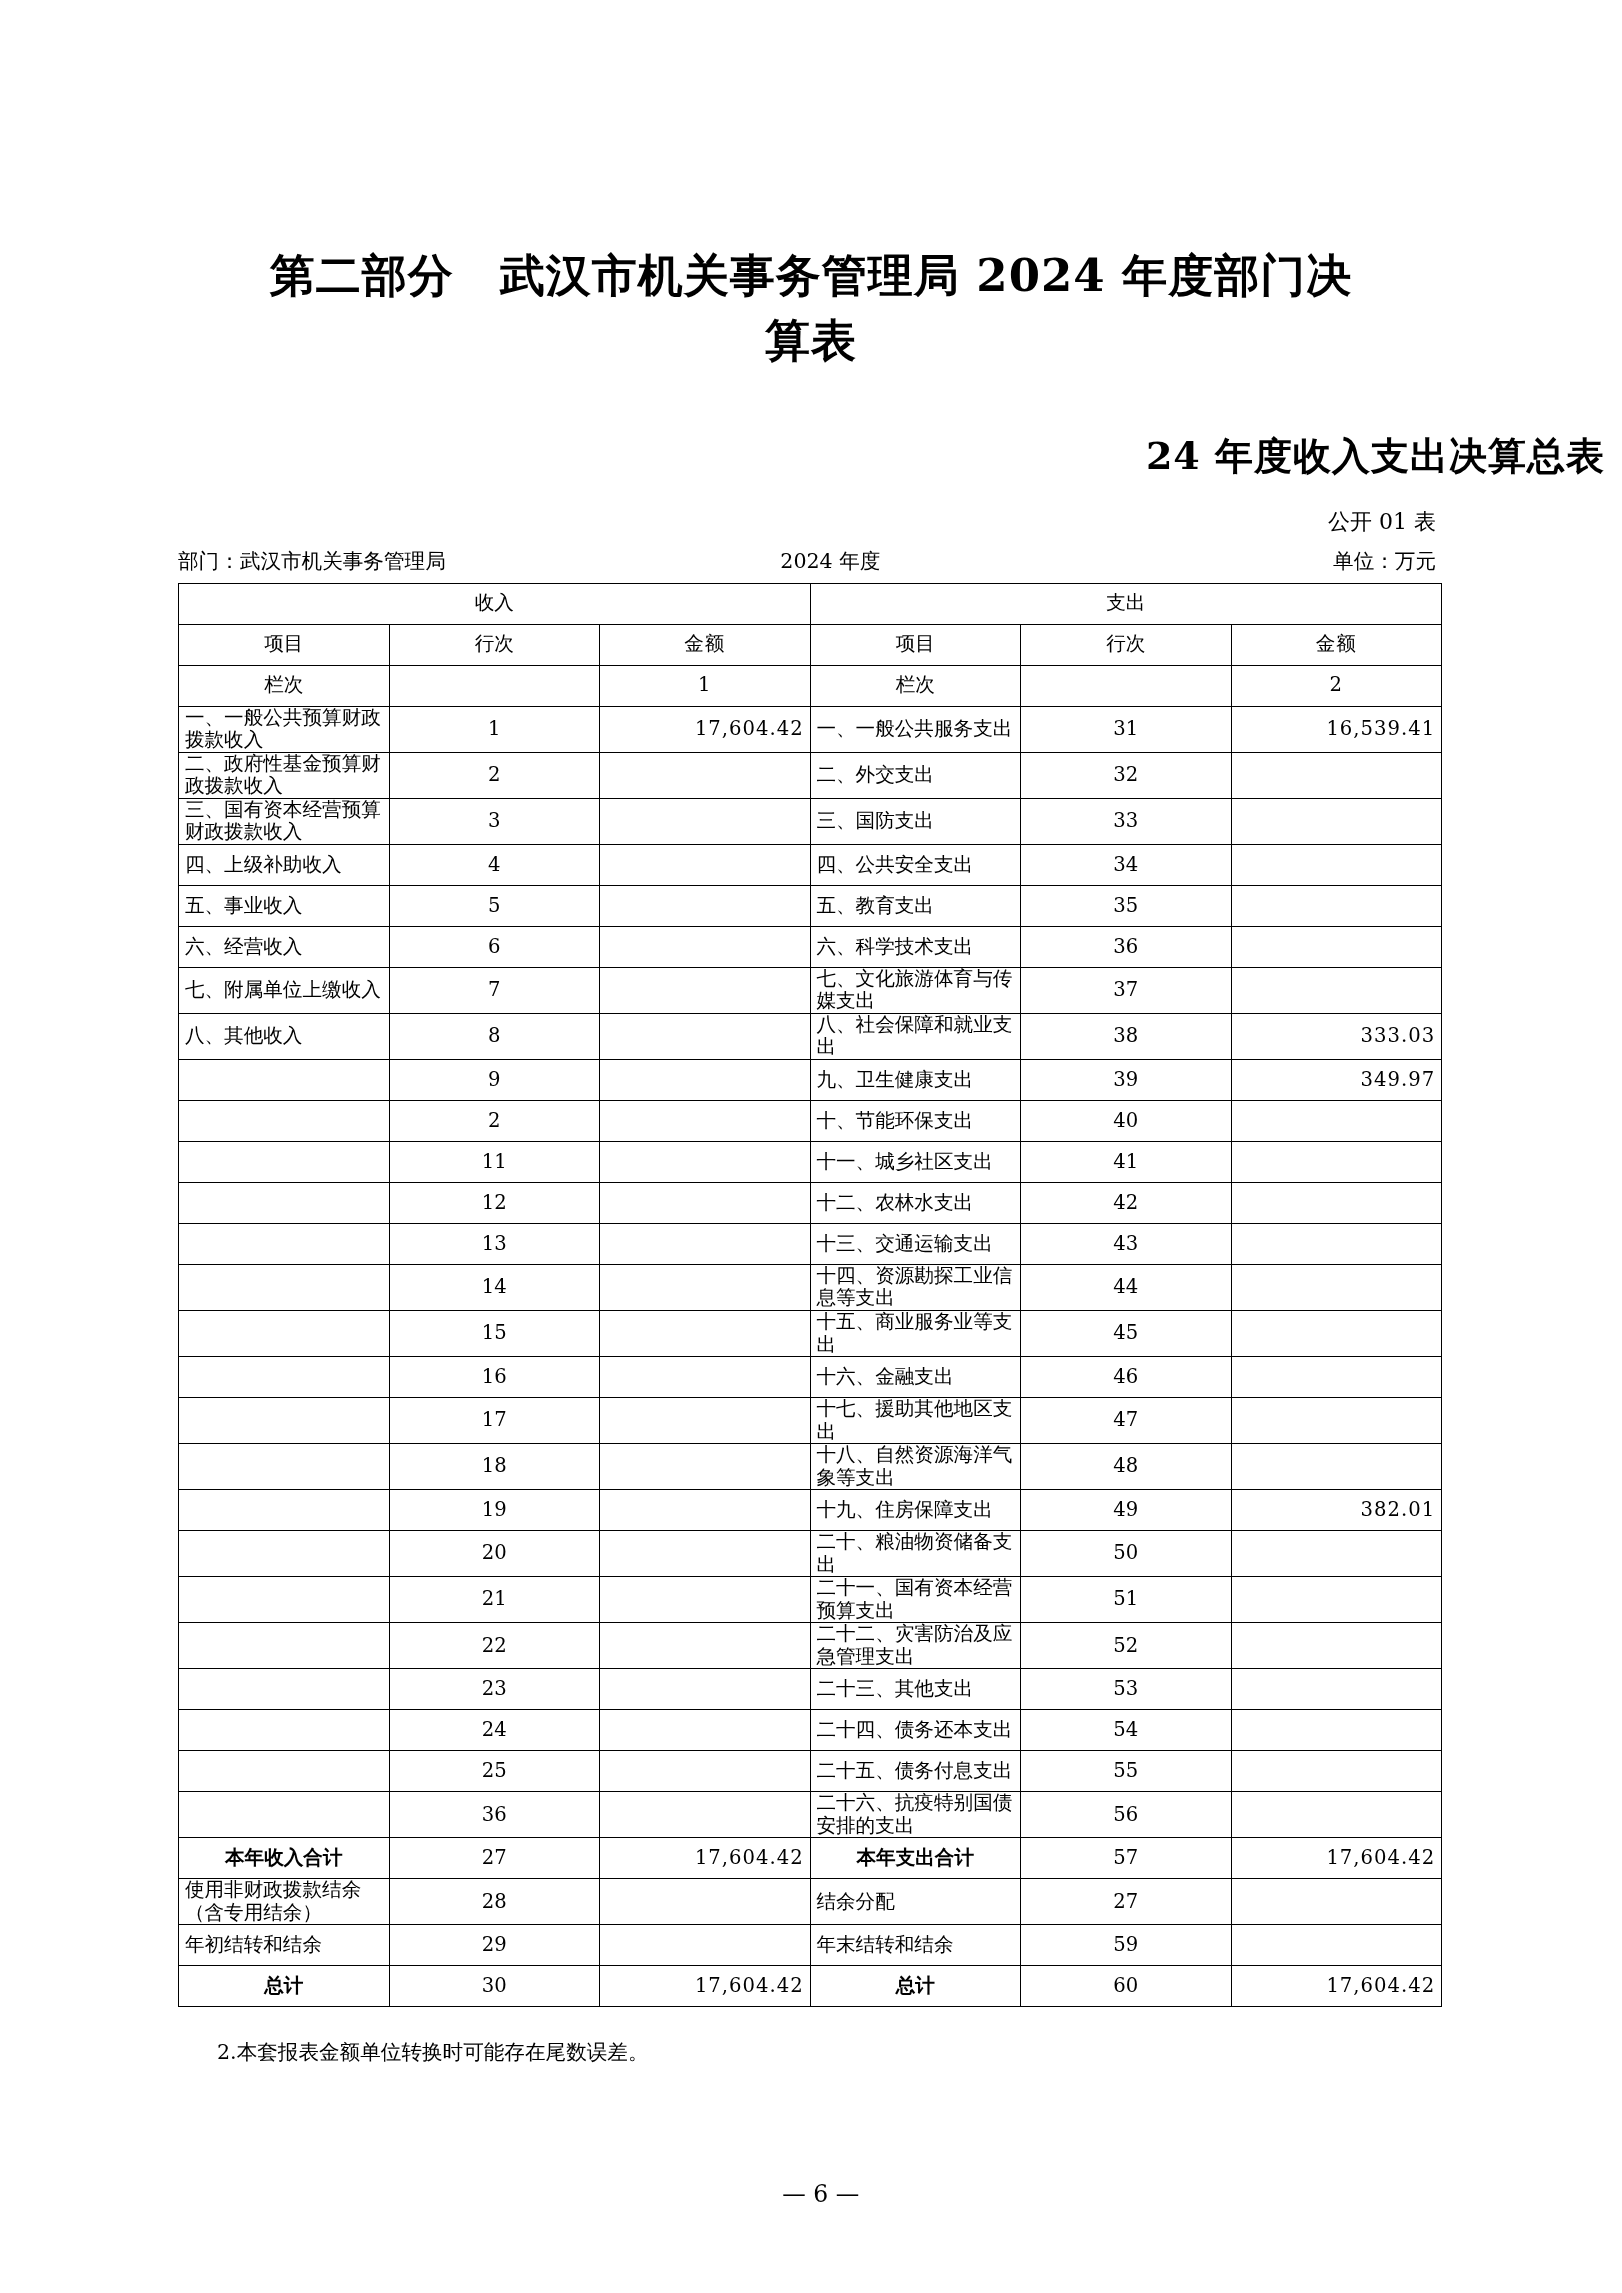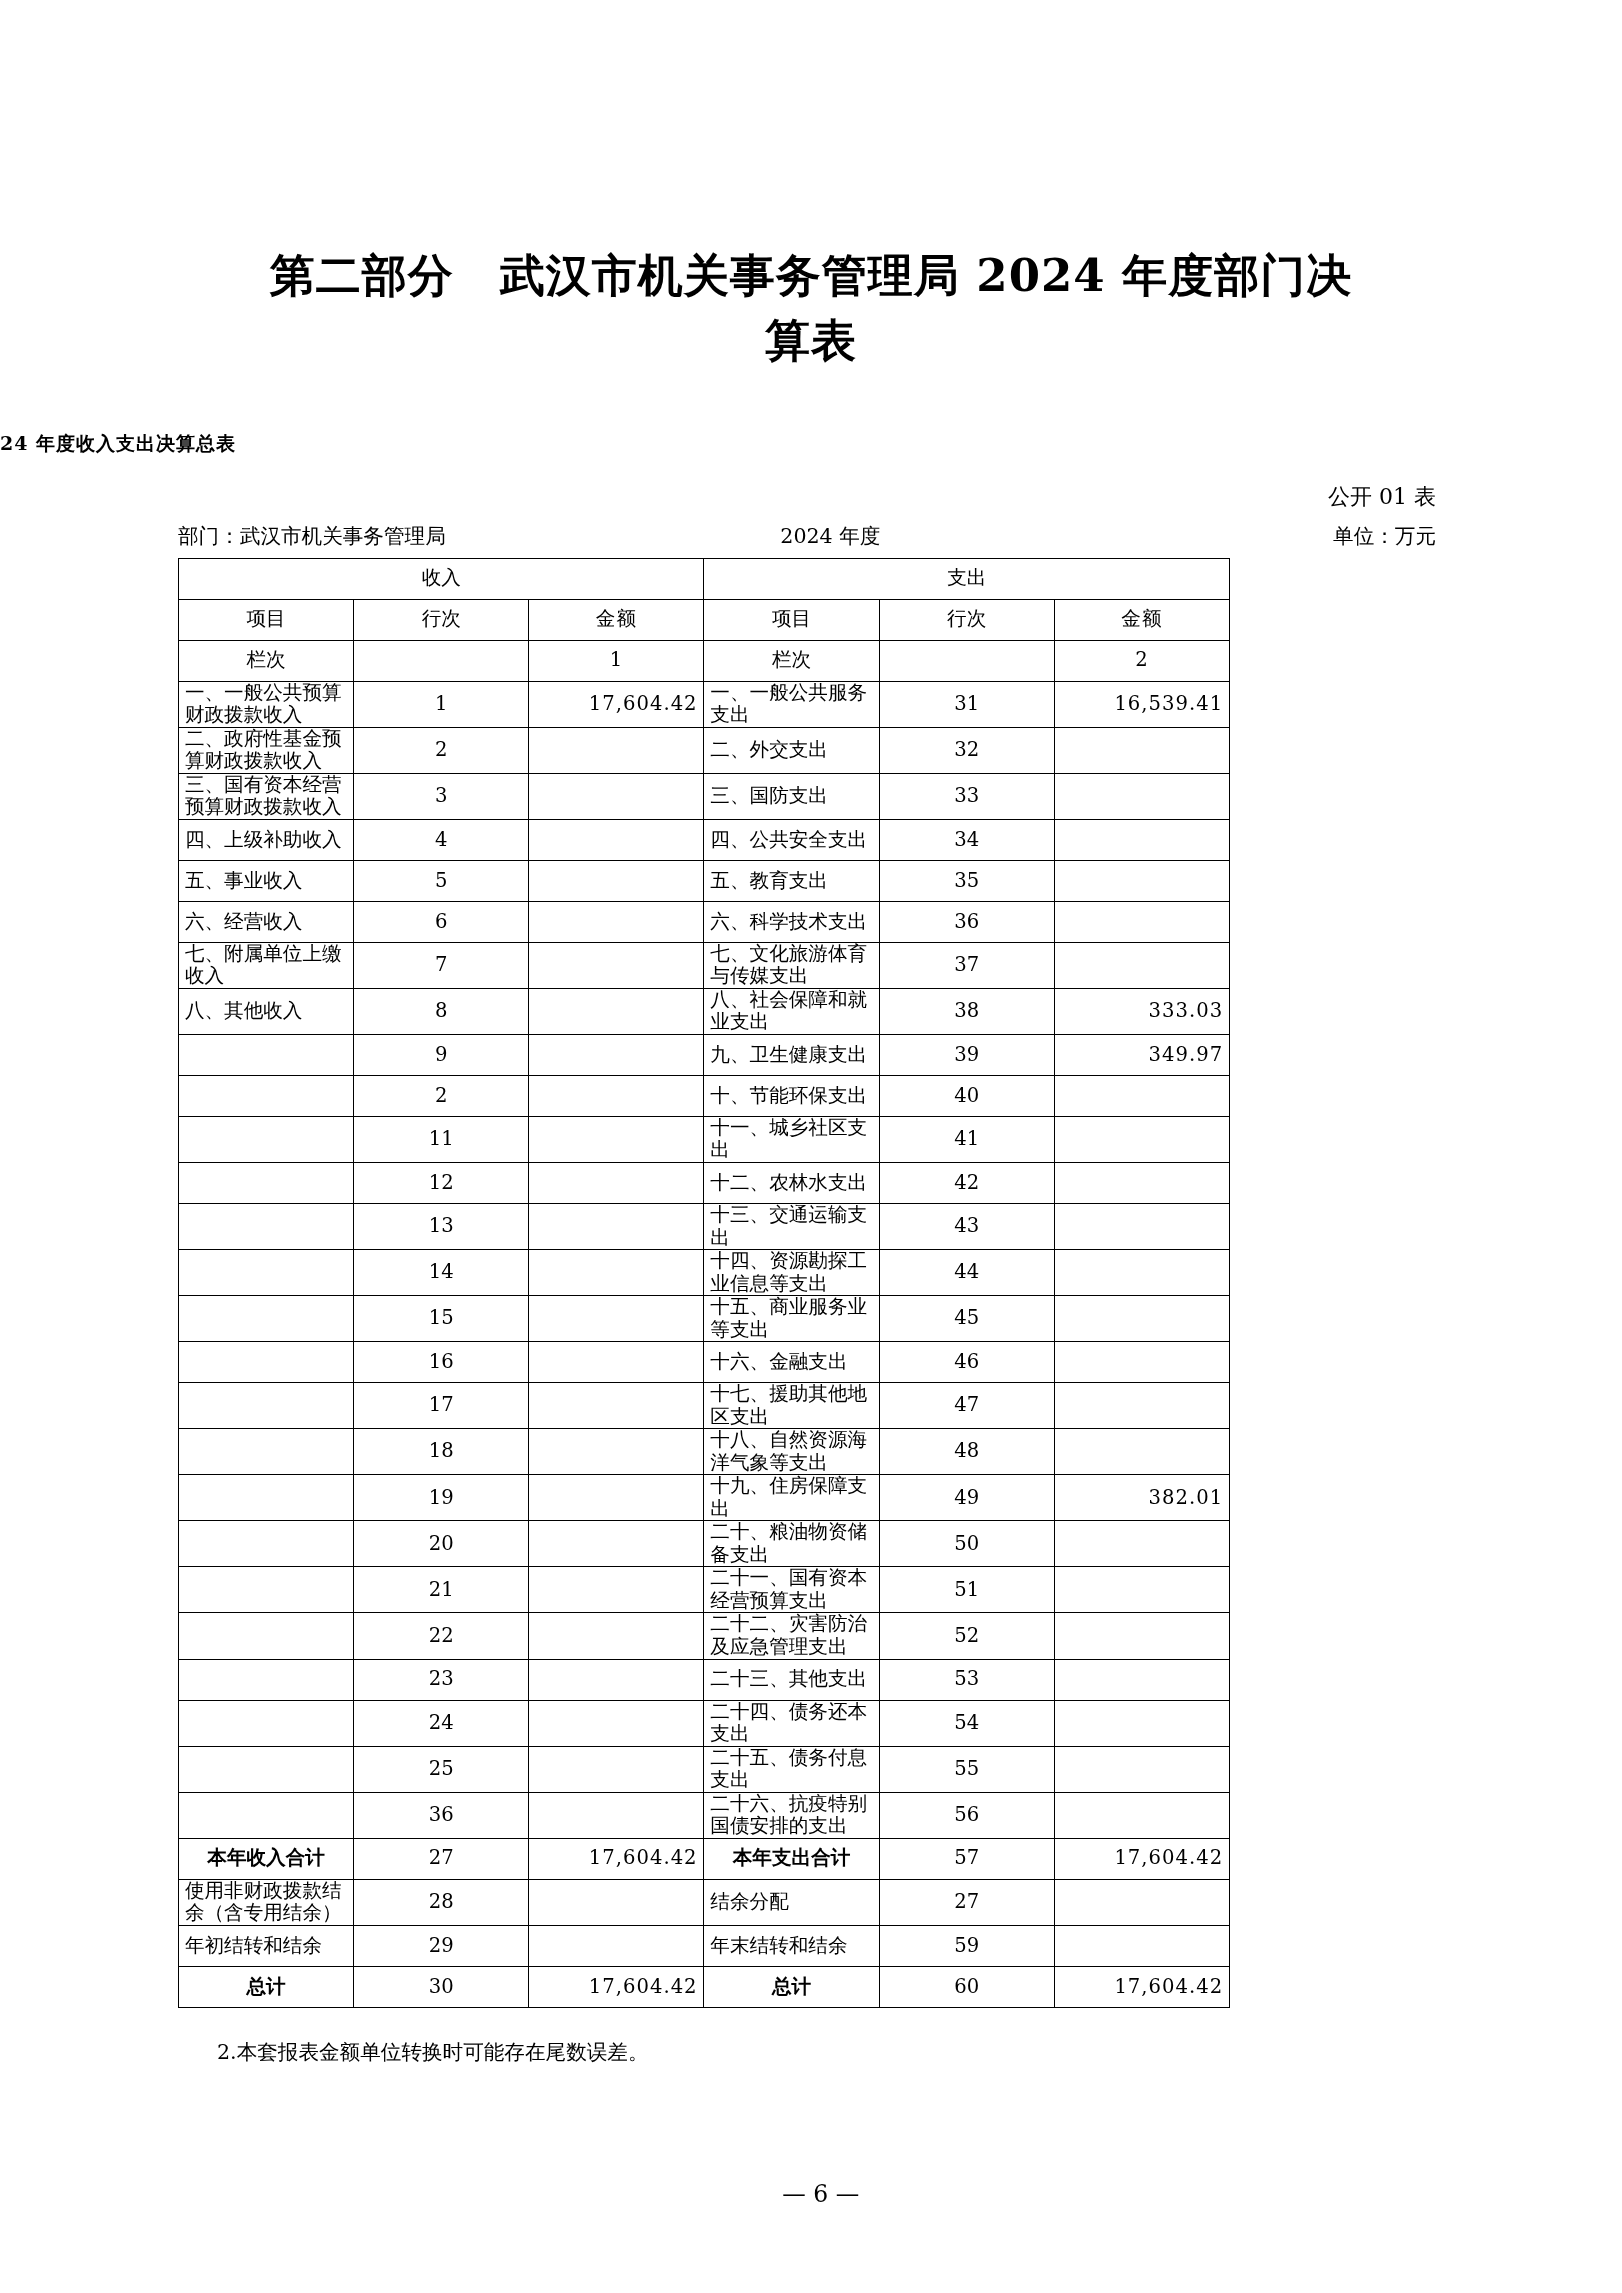--- a/index.html
+++ b/index.html
@@ -25,45 +25,45 @@
     margin: 8px;
     padding: 235px 245px 0 245px;
     font-size: 45px;
     font-weight: bold;
     line-height: 1.45;
     text-align: center;
     letter-spacing: 1px;
   }
   .sub-title {
     margin: 0;
-    padding: 49px 0 0 0;
-    font-size: 19px;
+    padding: 49px 17px 0 0;
+    font-size: 38px;
     font-weight: bold;
-    text-align: left;
+    text-align: right;
     letter-spacing: 1px;
   }
   .form-no {
     margin: 0;
     padding: 25.5px 186px 0 0;
     font-size: 22px;
     text-align: right;
   }
   .meta-row {
     display: flex;
     padding: 9.8px 186px 7.8px 178px;
     font-size: 20.6px;
   }
   .meta-dept { flex: 0 0 auto; }
   .meta-year { flex: 1 1 auto; text-align: center; padding-right: 118px;}
   .meta-unit { flex: 0 0 auto; }
 
   table.budget {
     border-collapse: collapse;
     margin: 0 0 0 178px;
-    width: 1052px;
+    width: 1264px;
     font-size: 19.6px;
     table-layout: fixed;
   }
   table.budget td {
     border: 1px solid #000;
     height: 40px;
     padding: 0 5.9px;
     vertical-align: middle;
     line-height: 1.15;
   }

